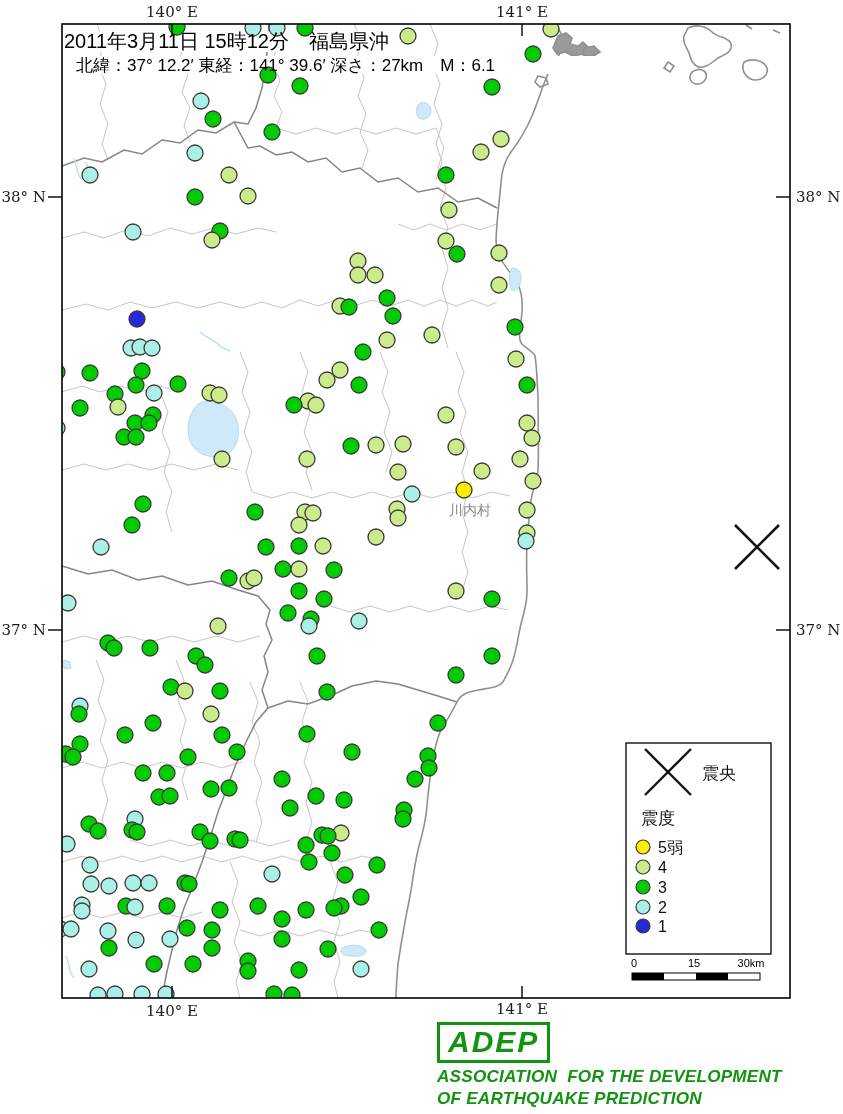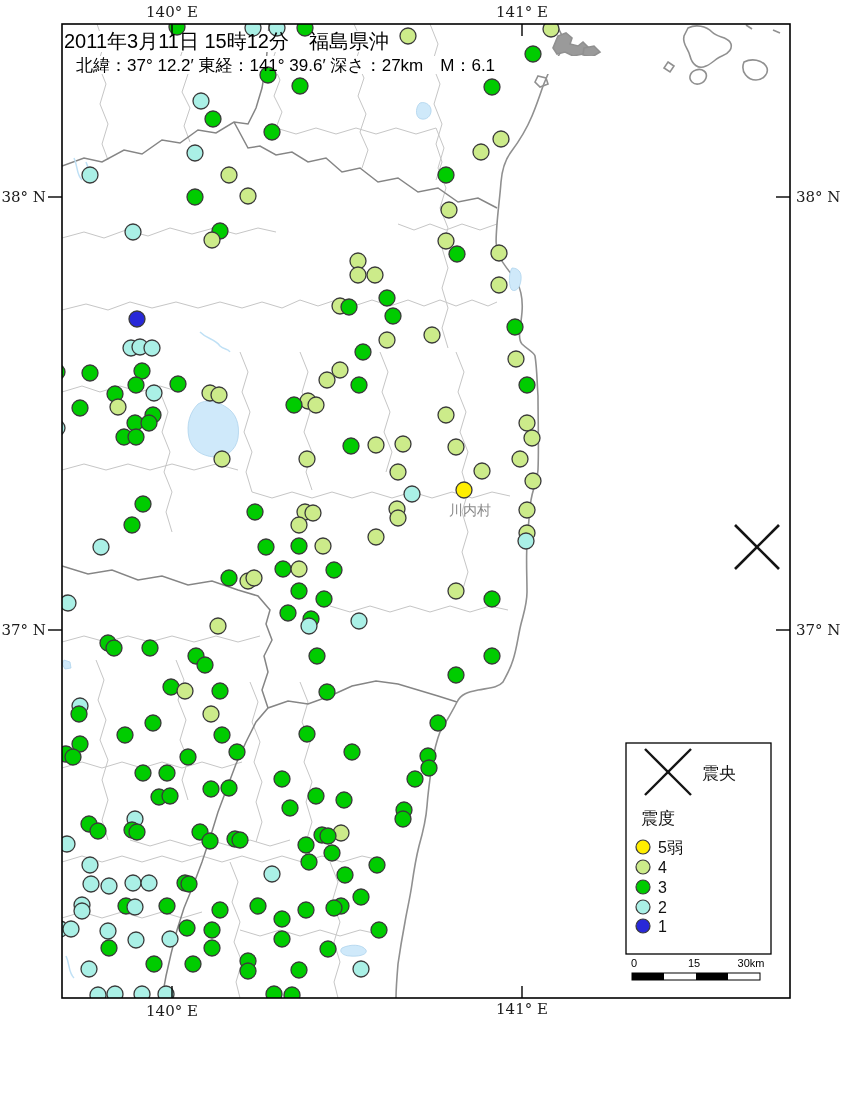--- a/index.html
+++ b/index.html
@@ -388,13 +388,18 @@
     <text class="scale-text" x="751" y="967" text-anchor="middle">30km</text>
     <rect x="632" y="973" width="32" height="7" fill="#000"></rect>
     <rect x="664" y="973" width="32" height="7" fill="#fff"></rect>
     <rect x="696" y="973" width="32" height="7" fill="#000"></rect>
     <rect x="728" y="973" width="32" height="7" fill="#fff"></rect>
     <rect x="632" y="973" width="128" height="7" fill="none" stroke="#000" stroke-width="1"></rect>
   </g>
 </svg>
 
 
+<div class="adep">
+  <div class="adep-box logo-green" style="color: rgb(18, 147, 18); border-color: rgb(18, 147, 18);">ADEP</div>
+  <div class="adep-line logo-green" style="color: rgb(18, 147, 18); border-color: rgb(18, 147, 18);">ASSOCIATION  FOR THE DEVELOPMENT</div>
+  <div class="adep-line logo-green" style="color: rgb(18, 147, 18); border-color: rgb(18, 147, 18);">OF EARTHQUAKE PREDICTION</div>
 </div>
+</div>
 
 </body></html>

